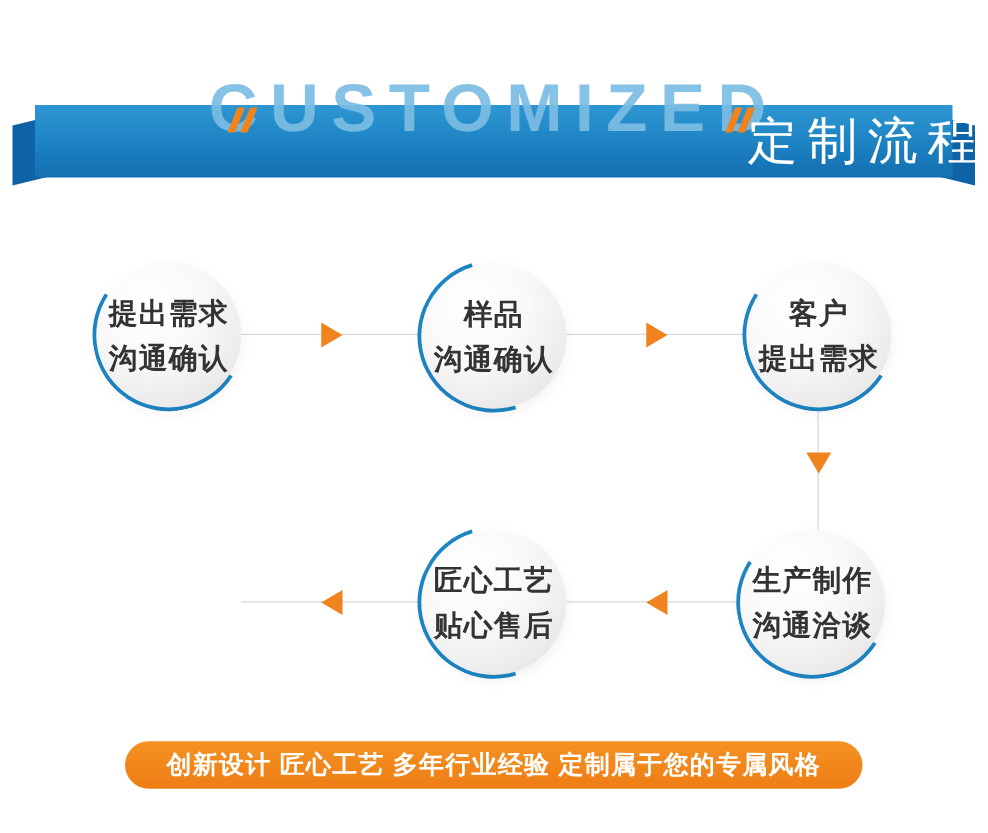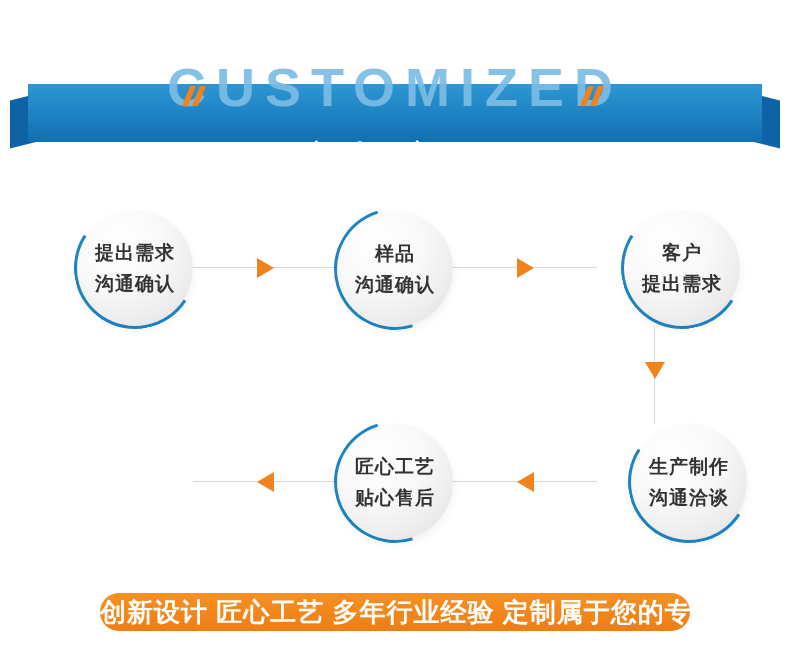--- a/index.html
+++ b/index.html
@@ -24,21 +24,21 @@
     position:absolute;top:84px;left:28px;right:28px;height:58px;z-index:1;
     background:linear-gradient(180deg,#2e97d3 0%,#1b7fc0 60%,#146fb0 100%);
   }
   .watermark{
     position:absolute;top:56px;left:0;width:100%;text-align:center;z-index:2;
     font-size:54px;font-weight:800;letter-spacing:10px;color:var(--light-blue);
     opacity:.92;white-space:nowrap;
   }
   .title{
     position:absolute;top:84px;left:0;width:100%;height:58px;line-height:58px;z-index:3;
-    text-align:center;color:#ffffff;font-size:40px;font-weight:400;letter-spacing:8px;margin-top:47px;
+    text-align:right;color:#ffffff;font-size:40px;font-weight:400;letter-spacing:8px;
   }
   .qmark{position:absolute;display:flex;gap:4px;z-index:4;}
   .qmark i{display:block;width:6px;height:20px;background:var(--orange);
     transform:skewX(-22deg);border-radius:1px;}
   .qmark-left{left:186px;top:86px;}
   .qmark-right{left:584px;top:86px;}
 
   
   .node{position:absolute;width:116px;height:116px;}
   .sphere{
@@ -49,36 +49,36 @@
   .arc{
     position:absolute;inset:-3px;border-radius:50%;
     border:5px solid transparent;
     border-bottom-color:var(--blue);border-left-color:var(--blue);
     transform:rotate(-12deg);
   }
   .arc-alt .arc{transform:rotate(28deg);}
   .node-label{
     position:absolute;inset:0;z-index:2;
     display:flex;flex-direction:column;align-items:center;justify-content:center;gap:5px;
-    font-size:19px;font-weight:700;color:var(--ink);letter-spacing:1px;text-align:left;
+    font-size:23px;font-weight:700;color:var(--ink);letter-spacing:1px;text-align:left;
   }
 
   
   .h-line{position:absolute;height:1px;background:#d8d8d8;}
   .v-line{position:absolute;width:1px;background:#d8d8d8;}
   .arrow{position:absolute;width:0;height:0;}
   .arrow-right{border-top:10px solid transparent;border-bottom:10px solid transparent;border-left:17px solid var(--orange);}
   .arrow-left{border-top:10px solid transparent;border-bottom:10px solid transparent;border-right:17px solid var(--orange);}
   .arrow-down{border-left:10px solid transparent;border-right:10px solid transparent;border-top:17px solid var(--orange);}
 
   
   .footer-pill{
     position:absolute;left:100px;top:593px;width:590px;height:38px;border-radius:19px;
     background:linear-gradient(180deg,#f59122,#ee7d15);
-    color:#ffffff;font-size:26px;font-weight:700;text-align:center;line-height:38px;
+    color:#ffffff;font-size:20px;font-weight:700;text-align:center;line-height:38px;
     letter-spacing:1px;white-space:nowrap;
   }
 </style>
 </head>
 <body>
 
 <div class="page">
 
   <div class="tail tail-left"></div>
   <div class="tail tail-right"></div>
@@ -117,30 +117,30 @@
 
   <div class="node arc-alt" style="left:337px;top:211px;">
     <div class="arc"></div>
     <div class="sphere"></div>
     <div class="node-label">
       <div>样品</div>
       <div>沟通确认</div>
     </div>
   </div>
 
-  <div class="node" style="left:624px;top:210px;">
+  <div class="node" style="left:597px;top:210px;">
     <div class="arc"></div>
     <div class="sphere"></div>
     <div class="node-label">
       <div>客户</div>
       <div>提出需求</div>
     </div>
   </div>
 
-  <div class="node" style="left:631px;top:424px;">
+  <div class="node" style="left:592px;top:424px;">
     <div class="arc"></div>
     <div class="sphere"></div>
     <div class="node-label">
       <div>生产制作</div>
       <div>沟通洽谈</div>
     </div>
   </div>
 
   <div class="node arc-alt" style="left:337px;top:424px;">
     <div class="arc"></div>

